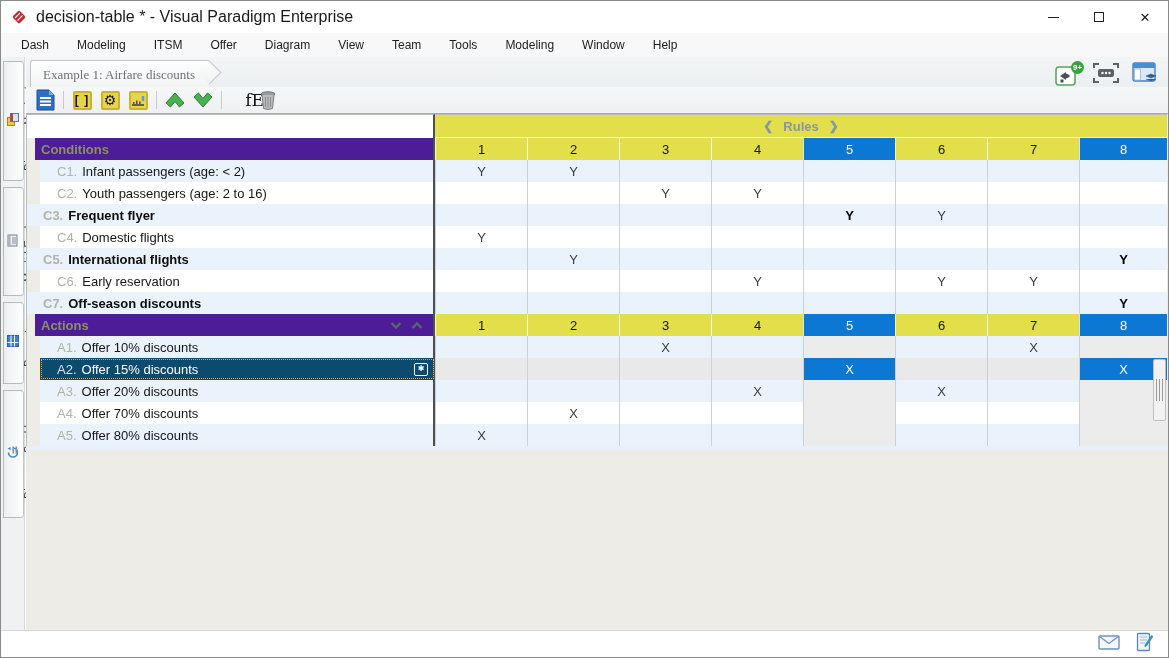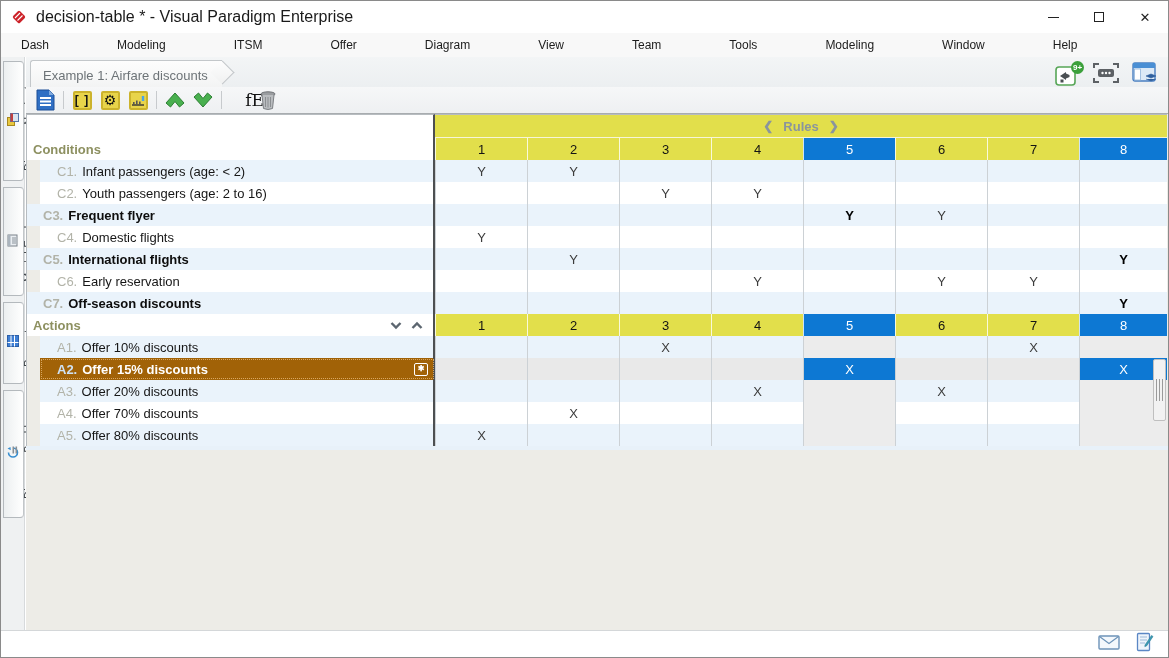--- a/index.html
+++ b/index.html
@@ -12,34 +12,34 @@
   
   .titlebar { position: absolute; top:0; left:0; right:0; height:32px; background:#ffffff; display:flex; align-items:center; }
   .titlebar .logo { margin-left:10px; width:16px; height:16px; flex:0 0 auto; }
   .titlebar .title { margin-left:9px; font-size:16px; color:#1a1a1a; }
   .win-controls { margin-left:auto; display:flex; height:32px; }
   .win-btn { width:46px; height:32px; display:flex; align-items:center; justify-content:center; color:#222; cursor:default; }
   .win-btn .min-glyph { width:11px; height:1px; background:#222; display:block; }
   .win-btn .max-glyph { width:10px; height:10px; border:1px solid #222; display:block; }
   .win-btn .close-glyph { font-size:13px; line-height:1; }
   
-  .menubar { position:absolute; top:32px; left:0; right:0; height:24px; background:#f8f8f8; display:flex; align-items:center; padding-left:6px;gap:40px; }
+  .menubar { position:absolute; top:32px; left:0; right:0; height:24px; background:#f8f8f8; display:flex; align-items:center; padding-left:6px; }
   .menu-item { font-size:12px; color:#1c1c1c; padding:0 13px; margin:0 1px; line-height:24px; }
   
   .sidebar { position:absolute; top:56px; left:0; width:24px; bottom:27px; background:#eff1f2; border-right:1px solid #d7dadc; }
   .side-tab { position:absolute; left:2px; width:21px; background:linear-gradient(to right,#ffffff,#eceff0);
     border:1px solid #b4b9bd; border-left:1px solid #c2c6c9; border-radius:4px 0 0 4px;
     display:flex; flex-direction:column; align-items:center; justify-content:flex-start;
     writing-mode:vertical-rl; transform:rotate(180deg); }
   .side-tab .vlabel { font-size:11px; color:#3f4448; letter-spacing:.2px; margin:2px 0 6px 0; }
   .side-tab .sicon { transform:rotate(90deg); margin-top:4px; margin-bottom:2px; }
   
   .tabstrip { position:absolute; top:56px; left:25px; right:0; height:30px; background:linear-gradient(#f3f5f6,#eceff1); }
   .doc-tab { position:absolute; left:4px; top:3px; height:30px; display:flex; align-items:center; padding:0 14px 0 12px;
-    background:linear-gradient(#fdfdfd,#f2f3f3); border:1px solid #c3c7ca; border-right:none; border-radius:3px 0 0 3px; }
+    background:linear-gradient(#fdfdfd,#f2f3f3); border:1px solid #c3c7ca; border-right:none; border-radius:3px 0 0 3px;font-family:Liberation Serif, serif; }
   .doc-tab .tab-label { font-size:13px; color:#6d7377; }
   .doc-tab .tail { position:absolute; right:-9px; top:2.5px; width:17px; height:17px; background:linear-gradient(135deg,#fdfdfd,#f0f1f1);
     border-top:1px solid #c3c7ca; border-right:1px solid #c3c7ca; transform:rotate(45deg); }
   .tabstrip-icons { position:absolute; right:10px; top:4px; display:flex; gap:12px; align-items:center; }
   
   .toolbar { position:absolute; top:86px; left:25px; right:0; height:27px; background:linear-gradient(#f6f7f8,#eef0f2);
     border-bottom:1px solid #a8acaf; display:flex; align-items:center; padding-left:5px; }
   .tb-icon { width:24px; height:22px; display:flex; align-items:center; justify-content:center; margin:0 2px; }
   .tb-sep { width:1px; height:18px; background:#c7cacd; margin:0 4px; }
   .ybox { width:19px; height:19px; background:#e8d44a; border:2px solid #ccb32c; border-radius:2px; display:flex; align-items:center; justify-content:center; }
@@ -49,29 +49,29 @@
   
   .diagram { position:absolute; top:113px; left:25px; right:0; bottom:27px; background:#edece7; overflow:hidden; }
   .dt { position:absolute; top:0; left:0; width:1144px; border-left:1px solid #b7bcc0; }
   .trow { display:grid; grid-template-columns:408px 92px 92px 92px 92px 92px 92px 92px 88px; }
   .h24 { height:24px; } .h22 { height:22px; }
   .cell { font-size:13px; display:flex; align-items:center; overflow:hidden; white-space:nowrap; }
   .corner { background:#ffffff; border-top:1px solid #b7bcc0; border-right:2px solid #4d4f51; }
   .rules-cell { grid-column:2 / 10; background:#e2df4b; border-top:1px solid #b7bcc0; border-bottom:1px solid #f6f5d8;
     display:flex; align-items:center; justify-content:center; gap:10px; color:#8a959d; font-weight:bold; font-size:13px; }
   .rules-arrow { font-size:12px; color:#8a959d; }
-  .sec-lab { background:#ffffff; font-weight:bold; color:#8d9060; padding-left:6px; border-right:2px solid #4d4f51; position:relative; }
+  .sec-lab { background:#4c1d95; font-weight:bold; color:#8d9060; padding-left:6px; border-right:2px solid #4d4f51; position:relative;margin-left:8px; }
   .num { background:#e2df4b; justify-content:center; color:#141414; border-left:1px solid rgba(255,255,255,.8); font-size:13px; }
   .num.blue { background:#0d78d3; color:#ffffff; }
   .lab { background:#ffffff; border-right:2px solid #4d4f51; }
   .lab.tint { background:#eaf3fb; }
   .lab .pref { color:#b2b3a8; margin-right:5px; }
   .lab.groupr { font-weight:bold; padding-left:16px; color:#0d0d0d; }
   .lab.subr { padding-left:17px; color:#161616;margin-left:13px; }
-  .lab.sel { background:#a16207; color:#ffffff; font-weight:bold; outline:1px dotted #d8a660; outline-offset:-2px; }
+  .lab.sel { background:#0c4a6e; color:#ffffff; font-weight:normal; outline:1px dotted #d8a660; outline-offset:-2px; }
   .lab.sel .pref { color:#cfe2f5; }
   .val { justify-content:center; background:#ffffff; border-left:1px solid #ccd1d5; color:#3c3c3c; }
   .val.tint { background:#eaf3fb; }
   .val.gcol { background:#ececec; }
   .val.selrow { background:#e9e9e9; }
   .val.bluecell { background:#0d78d3; color:#ffffff; }
   .val.boldY { font-weight:bold; color:#000; }
   .act-chevrons { position:absolute; right:10px; top:0; height:22px; display:flex; align-items:center; gap:9px; }
   .star-box { margin-left:auto; margin-right:5px; width:14px; height:13px; border:1px solid #ffffff; border-radius:2px;
     display:flex; align-items:center; justify-content:center; font-size:8px; color:#ffffff; line-height:1; }

